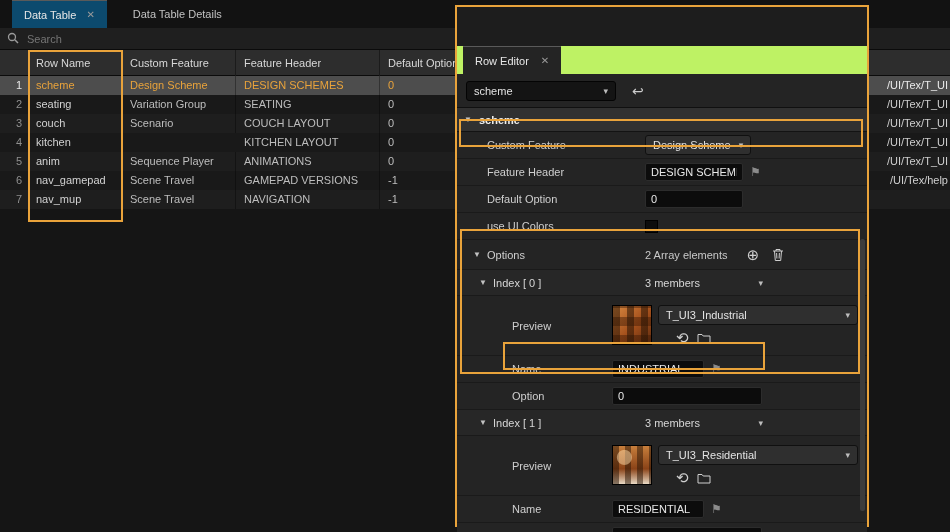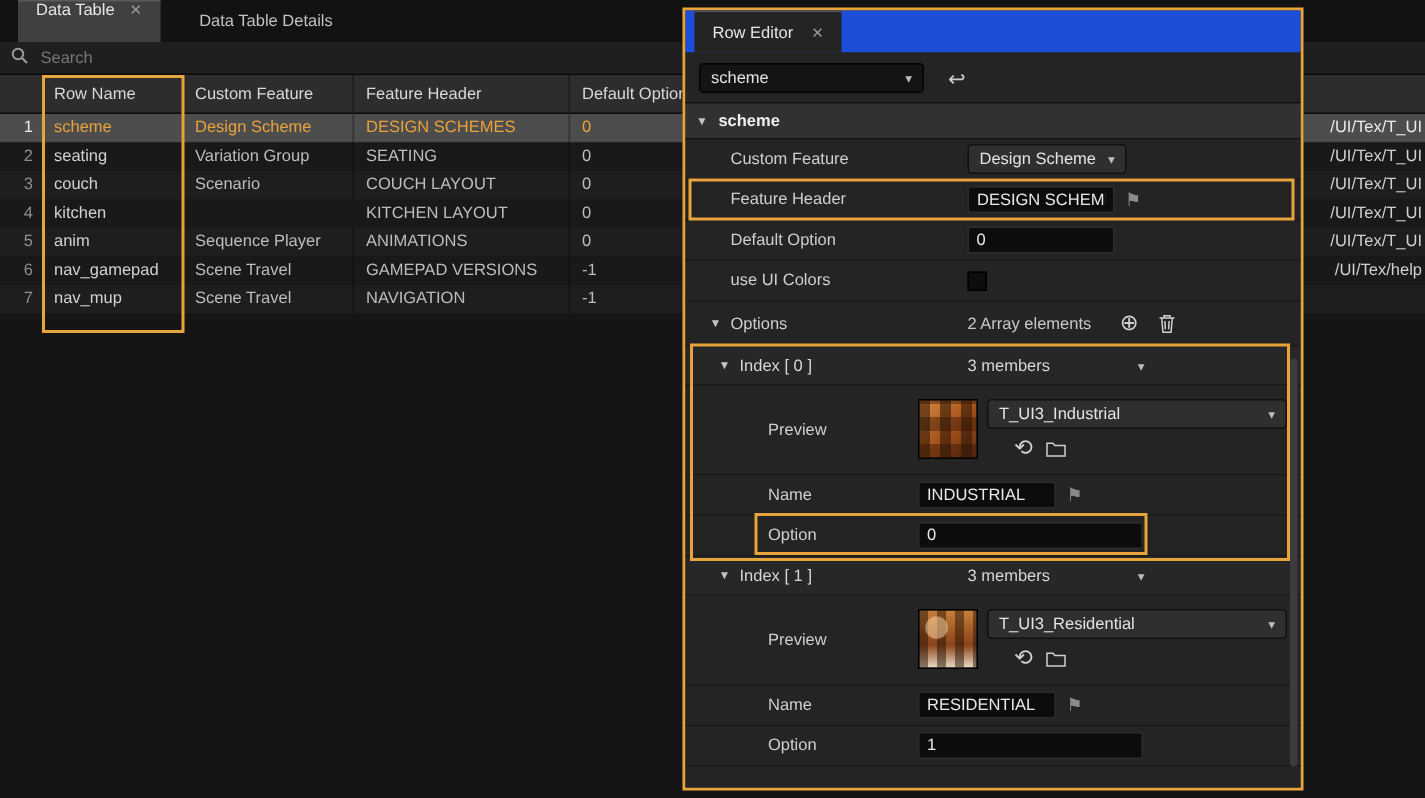--- a/index.html
+++ b/index.html
@@ -6,21 +6,21 @@
   * { box-sizing:border-box; }
   html,body { margin:0; padding:0; }
   body {
     width:950px; height:532px; position:relative; overflow:hidden;
     background:#151515; color:#c8c8c8;
     font-family:"Liberation Sans", sans-serif; font-size:11px;
   }
 
   
   .tabbar { position:absolute; left:0; top:0; width:950px; height:28px; background:#121212; display:flex; align-items:stretch; }
-  .tab-active { margin-left:12px; background:#404040; border-top:1px solid #5a5a5a; display:flex; align-items:flex-start; gap:10px; padding:0 12px; color:#e6e6e6; }
+  .tab-active { margin-left:12px; background:#0c4a6e; border-top:1px solid #5a5a5a; display:flex; align-items:center; gap:10px; padding:0 12px; color:#e6e6e6; }
   .tab-x { color:#9a9a9a; font-size:10px; cursor:default; }
   .tab-inactive { display:flex; align-items:center; padding:0 26px; color:#c2c2c2; }
 
   
   .search-row { position:absolute; left:0; top:28px; width:950px; height:22px; background:#1f1f1f; border-bottom:1px solid #0b0b0b; display:flex; align-items:center; gap:6px; padding:0 7px; }
   .search-input { flex:1; background:transparent; border:none; outline:none; color:#9d9d9d; font:inherit; }
 
   
   .thead { position:absolute; left:0; top:50px; width:950px; height:26px; background:#2d2d2d; border-bottom:1px solid #0b0b0b; }
   .th { position:absolute; top:0; height:26px; line-height:26px; padding-left:8px; color:#d8d8d8; white-space:nowrap; overflow:hidden; border-right:1px solid #1b1b1b; }
@@ -37,21 +37,21 @@
   .c-path { left:auto; right:2px; width:110px; padding-left:0; text-align:right; color:#cfcfcf; }
   .trow.selected .cell { color:var(--accent); }
   .trow.selected .c-num, .trow.selected .c-path { color:#eaeaea; }
 
   
   .hl { position:absolute; border:2px solid var(--accent); pointer-events:none; z-index:60; }
   #hl-rowname { left:28px; top:50px; width:95px; height:172px; z-index:10; }
 
   
   .panel { position:absolute; left:455px; top:5px; width:414px; height:522px; background:#1d1d1d; border:2px solid var(--accent); z-index:20; }
-  .p-tabbar { height:28px; background:#1d4ed8; display:flex; align-items:stretch; }
+  .p-tabbar { height:28px; background:#bef264; display:flex; align-items:stretch;margin-top:39px; }
   .p-tab { margin-left:6px; background:#242424; border-top:1px solid #5a5a5a; display:flex; align-items:center; gap:12px; padding:0 12px; color:#e6e6e6; }
   .p-toolbar { height:34px; background:#242424; border-bottom:1px solid #101010; display:flex; align-items:center; gap:16px; padding:0 9px; }
   .combo { height:20px; background:#141414; border:1px solid #040404; border-radius:3px; display:flex; align-items:center; padding:0 7px; color:#e2e2e2; }
   #row-combo { width:150px; }
   .chev { margin-left:auto; color:#bdbdbd; font-size:9px; }
   .undo { color:#cccccc; font-size:14px; line-height:1; }
 
   .sec-hdr { height:24px; background:#313131; border-bottom:1px solid #131313; display:flex; align-items:center; gap:7px; padding:0 7px; }
   .exp { color:#c2c2c2; font-size:8px; }
   .sec-title { font-weight:bold; color:#f0f0f0; }

